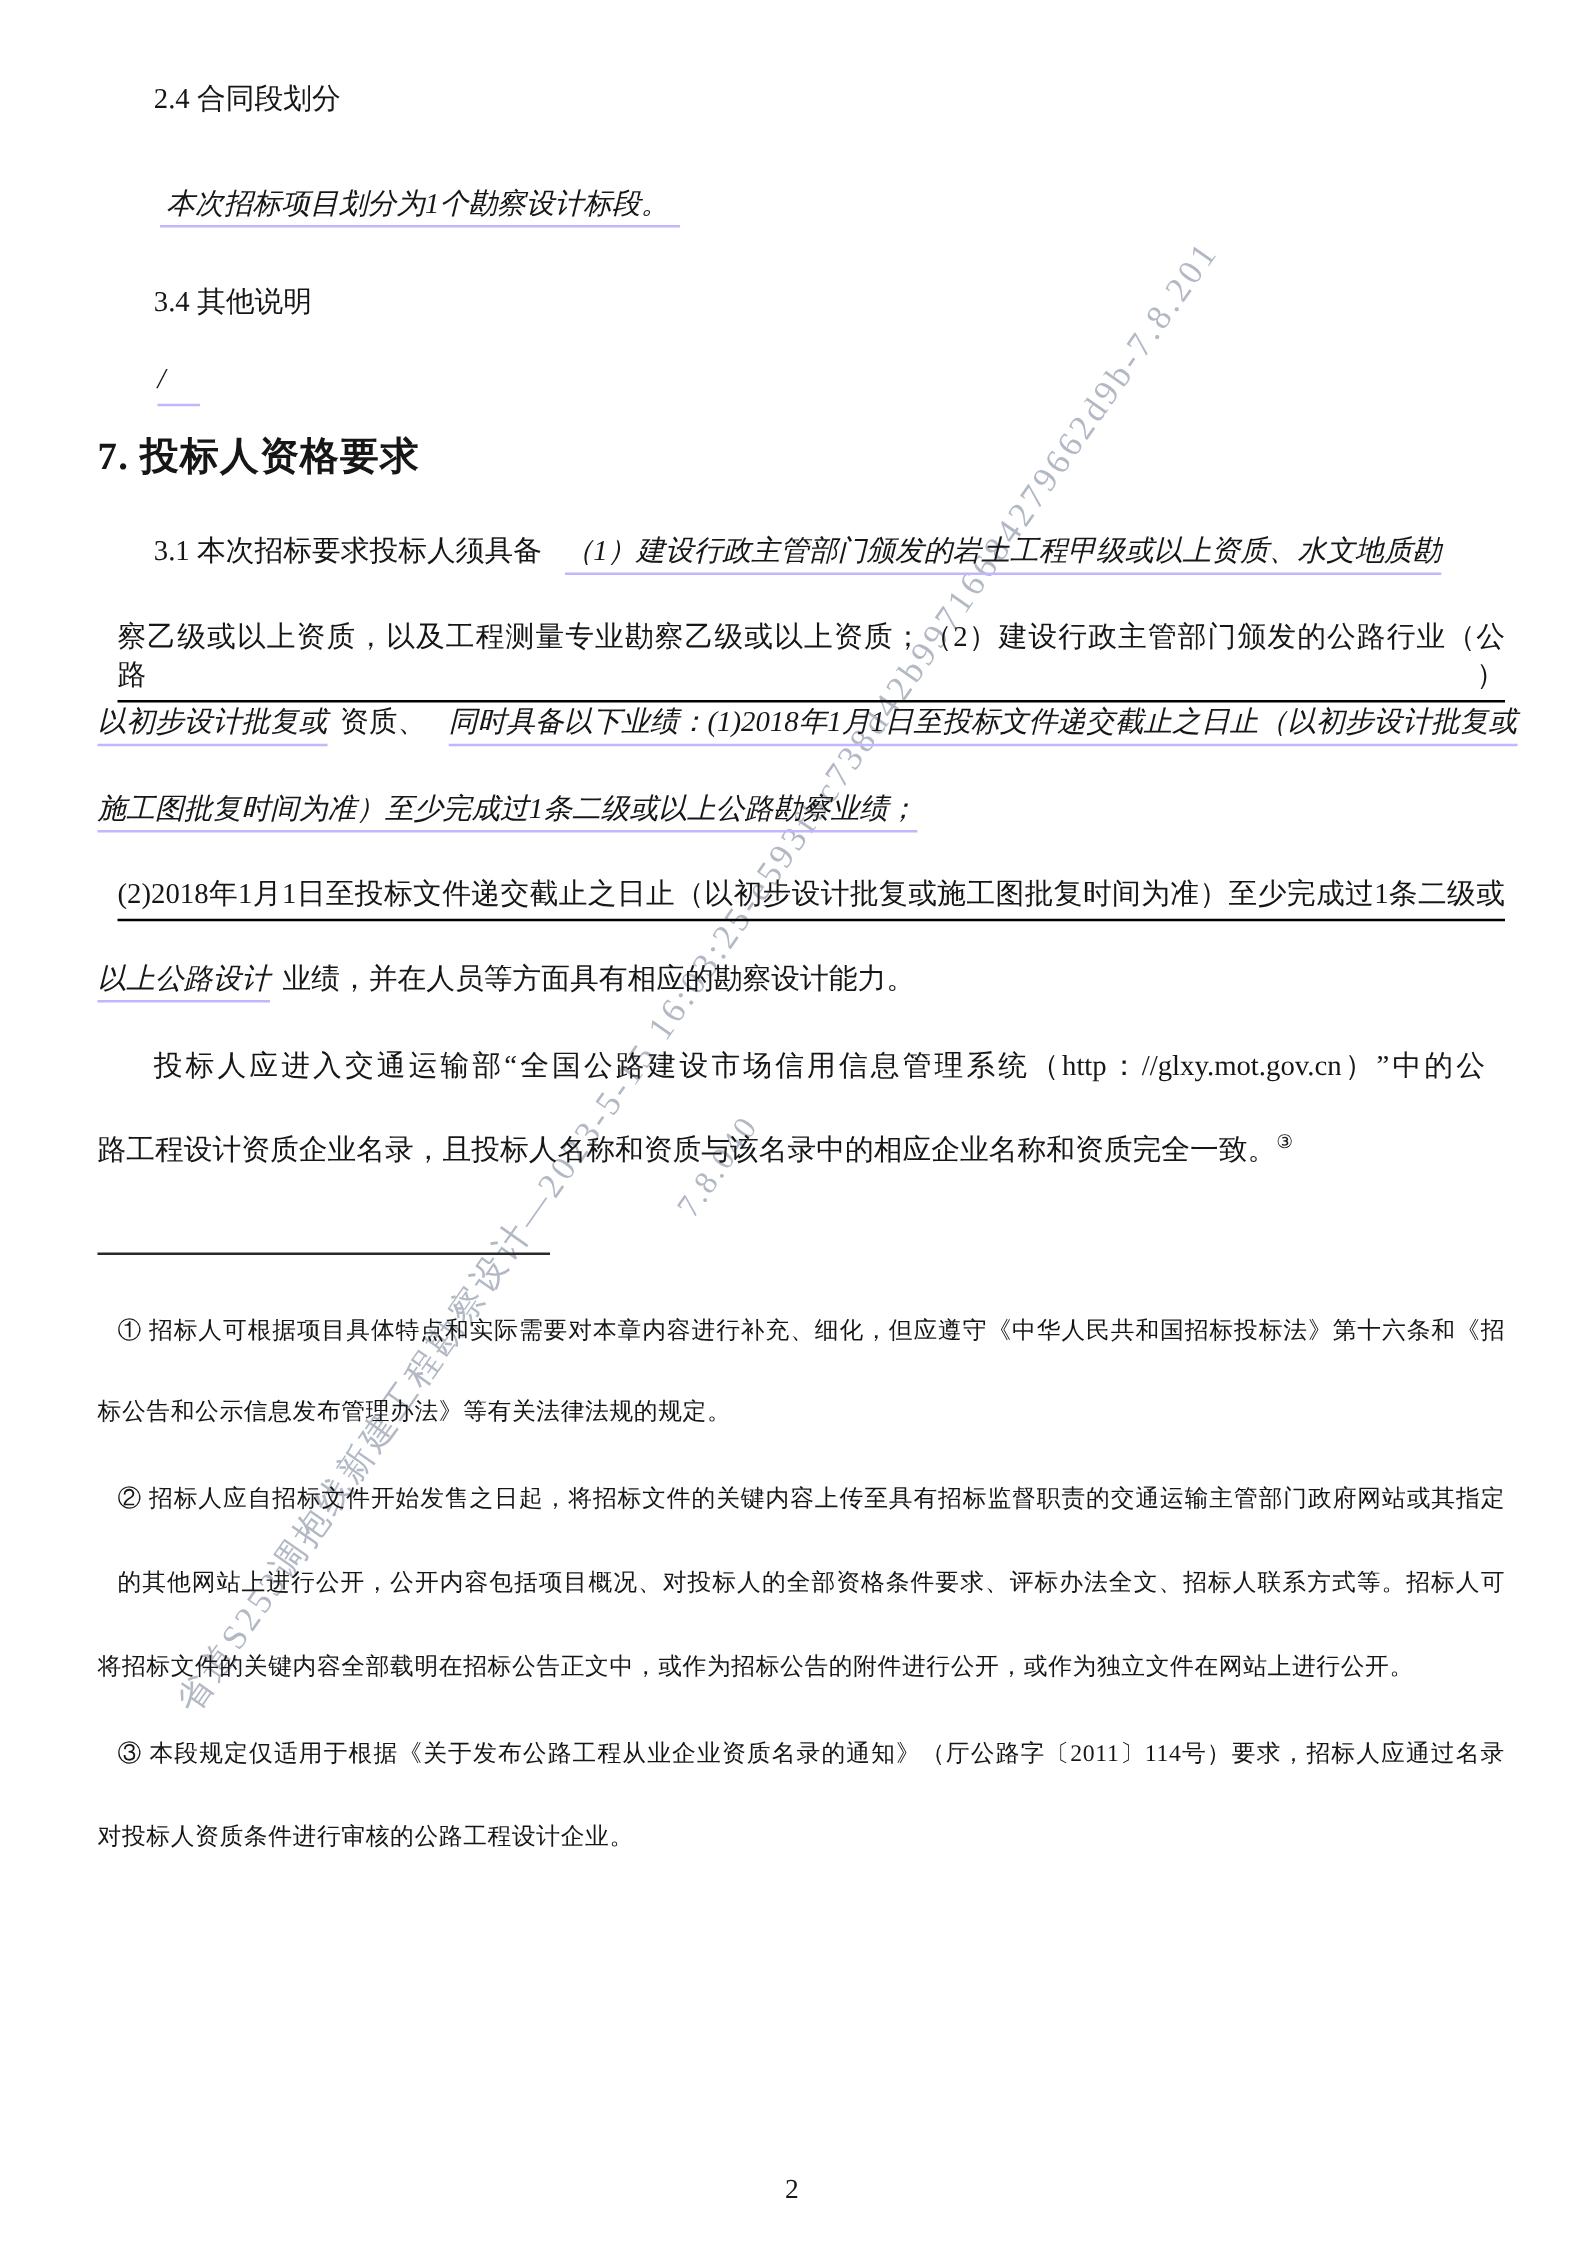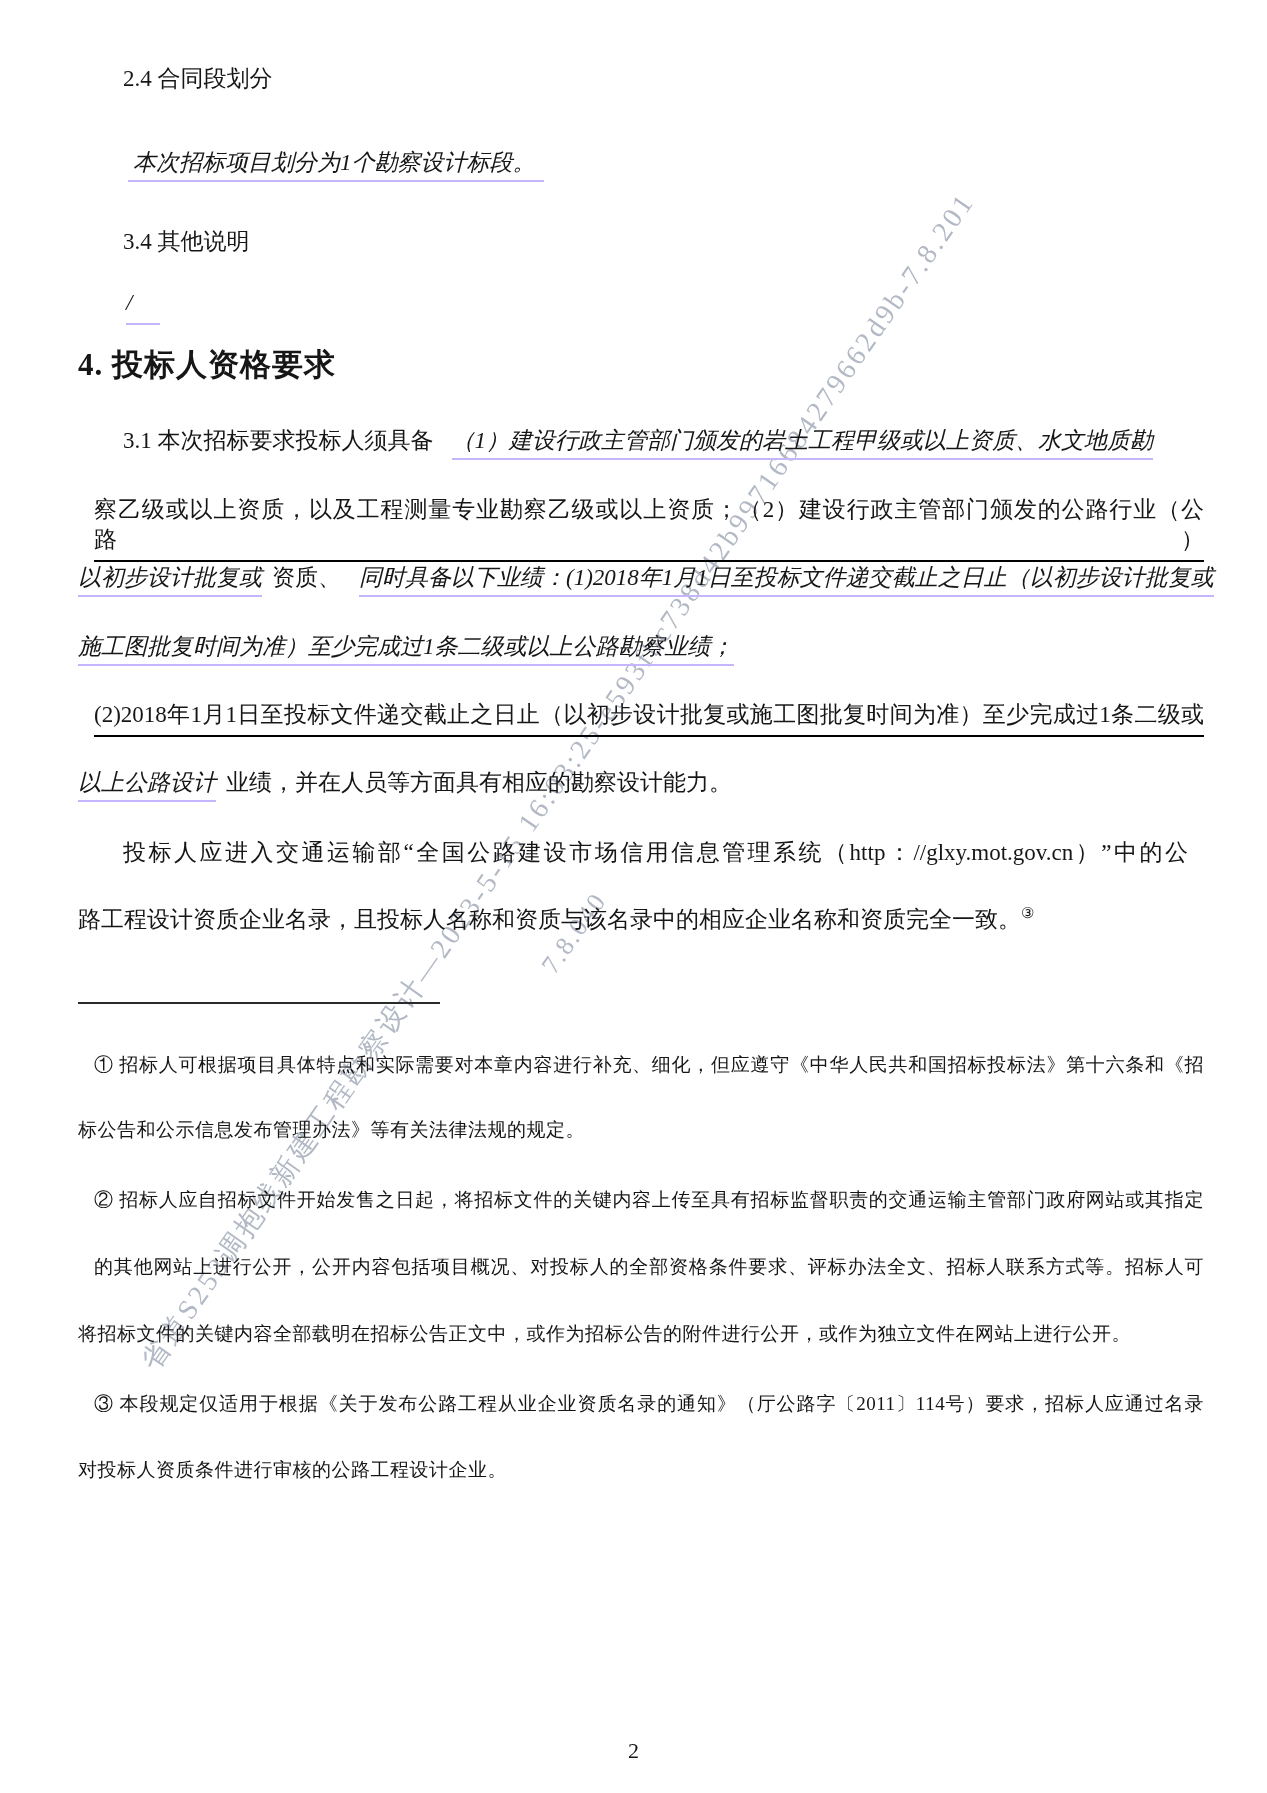--- a/index.html
+++ b/index.html
@@ -81,21 +81,21 @@
   <div class="line" style="left:128px; top:148px;">
     <span class="u u-pad">本次招标项目划分为1个勘察设计标段。</span>
   </div>
 
   <div class="line sub-heading" style="left:123px; top:227px;">3.4 其他说明</div>
 
   <div class="line" style="left:126px; top:288px;">
     <span class="u slash-u">/</span>
   </div>
 
-  <div class="line big-heading" style="left:78px; top:345px;">4. 投标人资格要求</div>
+  <div class="line big-heading" style="left:78px; top:345px;">7. 投标人资格要求</div>
 
   <div class="line" style="left:123px; top:426px;">
     <span class="gap-md">3.1 本次招标要求投标人须具备</span><span class="u">（1）建设行政主管部门颁发的岩土工程甲级或以上资质、水文地质勘</span>
   </div>
 
   <div class="line full udiv" style="left:78px; top:495px;">察乙级或以上资质，以及工程测量专业勘察乙级或以上资质；（2）建设行政主管部门颁发的公路行业（公路）</div>
 
   <div class="line" style="left:78px; top:563px;">
     <span class="u gap-sm">以初步设计批复或</span><span class="gap-md">资质、</span><span class="u">同时具备以下业绩：(1)2018年1月1日至投标文件递交截止之日止（以初步设计批复或</span>
   </div>

